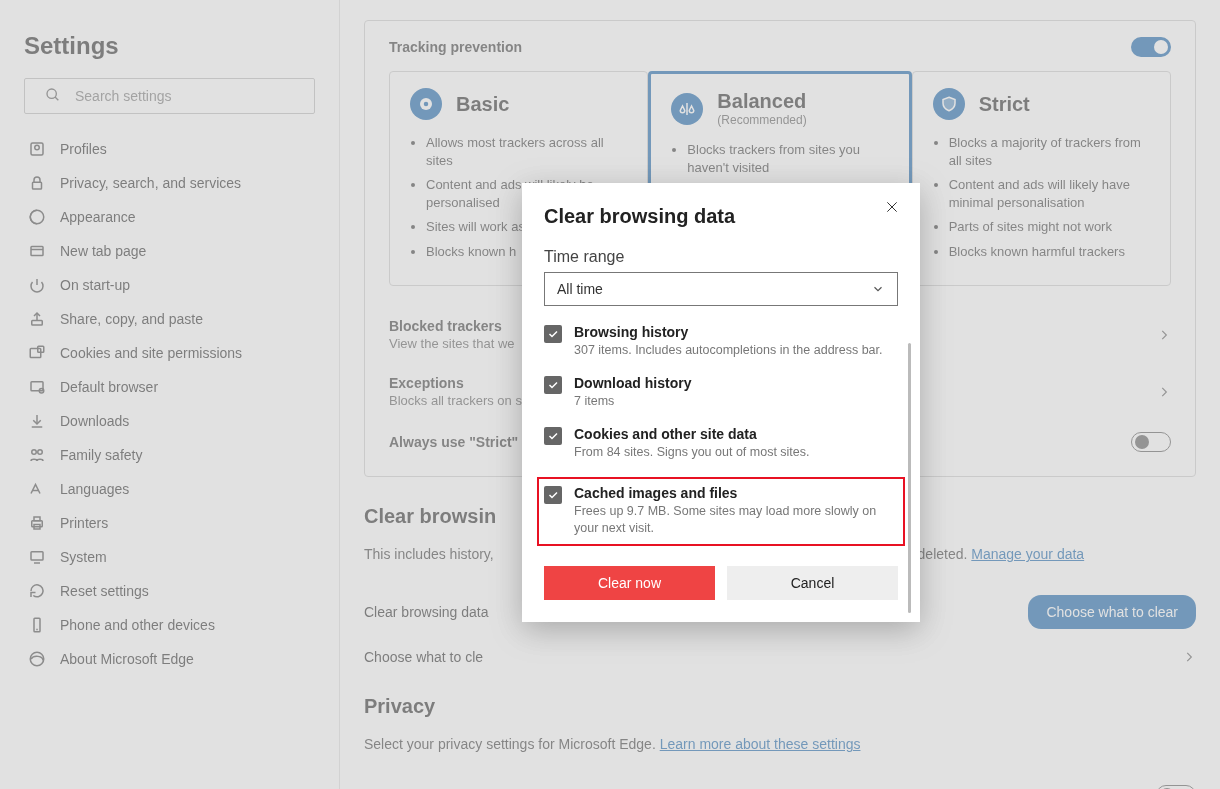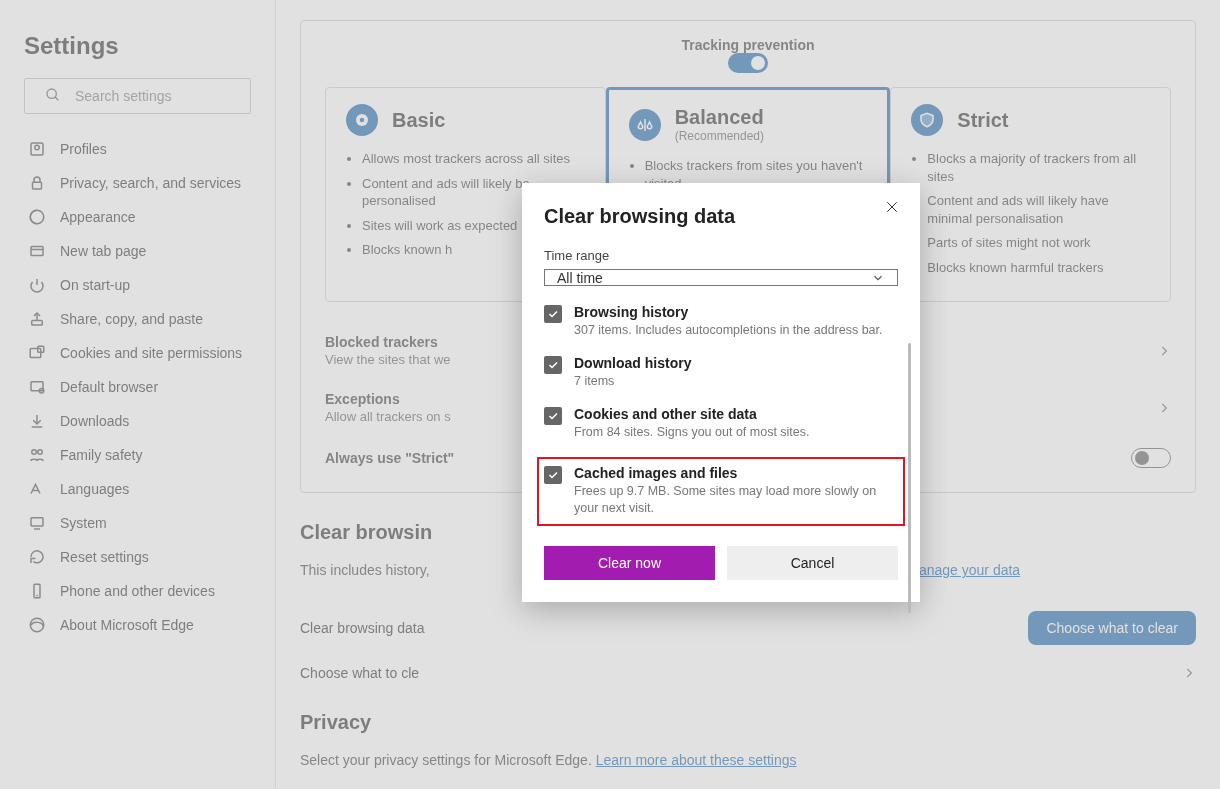--- a/index.html
+++ b/index.html
@@ -1,33 +1,33 @@
 <!DOCTYPE html>
 <html><head>
 <meta charset="utf-8">
 <style>
   * { box-sizing: border-box; margin: 0; padding: 0; }
   body { font-family: "Segoe UI", Arial, sans-serif; font-size: 14px; color: #333; background: #fff; width: 1220px; height: 789px; overflow: hidden; position: relative; }
   .app { display: flex; height: 789px; }
 
   
-  .sidebar { width: 276px; border-right: 1px solid #ddd; padding: 32px 24px; overflow-y: auto; }
+  .sidebar { width: 340px; border-right: 1px solid #ddd; padding: 32px 24px; overflow-y: auto; }
   .sidebar h1 { font-size: 24px; font-weight: 600; margin-bottom: 18px; color: #222; }
   .search-wrap { display:flex; align-items:center; border:1px solid #bbb; border-radius:2px; padding:0 20px; height:36px; margin-bottom: 18px; background:#fff;}
   .search-wrap svg { width:16px; height:16px; fill:none; stroke:#555; stroke-width:2; }
   .search-wrap input { border:none; outline:none; flex:1; margin-left:14px; font-size:14px; background:transparent; }
   .nav li { list-style:none; }
   .nav a { display:flex; align-items:center; gap:14px; padding:8px 4px; color:#222; text-decoration:none; font-size:14px; cursor:pointer;}
   .nav .ic { width:18px; height:18px; display:flex; align-items:center; justify-content:center; }
   .nav .ic svg { width:18px; height:18px; stroke:#444; fill:none; stroke-width:2; }
 
   
   .main { flex:1; padding: 20px 24px; overflow-y:auto; position:relative; }
   .card { border:1px solid #ccc; border-radius:4px; padding:16px 24px 12px; margin-bottom:28px;}
-  .card-header { display:flex; justify-content:space-between; align-items:center; font-weight:600; margin-bottom:14px;flex-direction:column;}
+  .card-header { display:flex; justify-content:space-between; align-items:center; font-weight:600; margin-bottom:14px;}
   .toggle { position:relative; width:40px; height:20px; border-radius:10px; background:#0c5ea8; }
   .toggle .knob { position:absolute; width:14px; height:14px; border-radius:50%; background:#fff; top:3px; right:3px; }
   .toggle.off { background:#fff; border:1px solid #555; }
   .toggle.off .knob { background:#555; left:3px; right:auto; top:2px; }
 
   .tiers { display:flex; gap:0; margin-bottom:20px;}
   .tier { flex:1; border:1px solid #ccc; border-radius:4px; padding:16px 20px 18px; position:relative; }
   .tier.selected { border:3px solid #0c5ea8; }
   .tier-head { display:flex; align-items:center; gap:14px; margin-bottom:14px; }
   .tier-head .icon { width:32px; height:32px; border-radius:50%; background:#0c5ea8; display:flex; align-items:center; justify-content:center; }
@@ -38,44 +38,44 @@
   .tier ul li { font-size:13px; color:#333; margin-bottom:7px; line-height:1.35; }
 
   .row { display:flex; justify-content:space-between; align-items:center; padding:12px 0; }
   .row .txt { font-weight:600; }
   .row .sub { font-weight:400; font-size:13px; color:#555; margin-top:2px;text-align:center;}
   .chev { width:14px; height:14px; stroke:#555; stroke-width:2; fill:none; }
 
   .section-title { font-size:20px; font-weight:600; color:#222; margin:20px 0 16px; }
   .para { font-size:14px; color:#333; line-height:1.5; margin-bottom:20px; }
   .para a { color:#0c5ea8; text-decoration:underline; cursor:pointer;}
-  .btn-primary { background:#0c5ea8; color:#fff; border:none; padding:9px 18px; font-size:14px; cursor:pointer; border-radius:8px;}
+  .btn-primary { background:#0c5ea8; color:#fff; border:none; padding:9px 18px; font-size:14px; cursor:pointer; border-radius:13px;}
   .row2 { display:flex; justify-content:space-between; align-items:center; padding:10px 0; font-size:14px; color:#222; }
 
   
   .dim { position:absolute; inset:0; background:rgba(200,200,200,0.55); }
 
   
   .modal { position:absolute; top:183px; left:522px; width:398px; background:#fff; box-shadow:0 8px 30px rgba(0,0,0,.25); padding:22px 22px 22px; z-index:10; }
   .modal .close { position:absolute; top:16px; right:16px; width:20px; height:20px; cursor:pointer; }
   .modal .close svg { width:16px; height:16px; stroke:#333; stroke-width:1.5; fill:none;}
   .modal h2 { font-size:20px; font-weight:600; margin-bottom:20px; color:#222; }
-  .modal .label { font-size:13px; color:#444; margin-bottom:6px;}
-  .select { border:1px solid #777; height:17px; display:flex; align-items:center; justify-content:space-between; padding:0 12px; cursor:pointer; margin-bottom:18px;}
+  .modal .label { font-size:16px; color:#444; margin-bottom:6px;}
+  .select { border:1px solid #777; height:34px; display:flex; align-items:center; justify-content:space-between; padding:0 12px; cursor:pointer; margin-bottom:18px;}
   .select svg { width:14px; height:14px; stroke:#555; stroke-width:2; fill:none; }
   .check-row { display:flex; gap:12px; margin-bottom:16px; align-items:flex-start; }
   .check { width:18px; height:18px; background:#666; display:flex; align-items:center; justify-content:center; flex-shrink:0; cursor:pointer; margin-top:1px; border-radius:2px;}
   .check svg { width:12px; height:12px; stroke:#fff; stroke-width:3; fill:none; }
   .check-row .ct .t1 { font-size:14px; color:#222; font-weight:700;}
   .check-row .ct .t2 { font-size:12.5px; color:#777; margin-top:2px; line-height:1.35;}
   .highlight-row { border:2px solid #e81123; padding:6px 5px 8px; margin-left:-7px; margin-right:-7px; margin-bottom:16px;}
   .highlight-row .check-row { margin-bottom:0;}
   .modal-btns { display:flex; gap:12px; margin-top:20px;}
   .modal-btns button { flex:1; height:34px; font-size:14px; border:none; cursor:pointer;}
-  .btn-blue { background:#a21caf; color:#fff; }
+  .btn-blue { background:#ef4444; color:#fff; }
   .btn-gray { background:#eee; color:#222; }
   .modal .scrollbar { position:absolute; right:9px; top:160px; width:3px; height:270px; background:#bbb; border-radius:2px;}
 </style>
 </head>
 <body>
 
 <div class="app">
   <div class="sidebar">
     <h1>Settings</h1>
     <div class="search-wrap">
@@ -210,20 +210,32 @@
                 <line x1="6" y1="14" x2="14" y2="14"></line>
               </svg>
             </span>
             <span>Languages</span>
           </a>
         </li>
       <li>
           <a>
             <span class="ic">
               <svg viewBox="0 0 24 24">
+                <rect x="5" y="9" width="14" height="8" rx="1"></rect>
+                <rect x="8" y="4" width="8" height="5"></rect>
+                <rect x="8" y="14" width="8" height="6"></rect>
+              </svg>
+            </span>
+            <span>Printers</span>
+          </a>
+        </li>
+      <li>
+          <a>
+            <span class="ic">
+              <svg viewBox="0 0 24 24">
                 <rect x="4" y="5" width="16" height="11" rx="1"></rect>
                 <line x1="8" y1="20" x2="16" y2="20"></line>
               </svg>
             </span>
             <span>System</span>
           </a>
         </li>
       <li>
           <a>
             <span class="ic">
@@ -331,21 +343,21 @@
             <div class="txt">Blocked trackers</div>
             <div class="sub">View the sites that we</div>
           </div>
         <svg class="chev" viewBox="0 0 24 24">
             <path d="M9 5l7 7-7 7"></path>
           </svg>
       </div>
       <div class="row">
         <div>
             <div class="txt">Exceptions</div>
-            <div class="sub">Allow all trackers on s</div>
+            <div class="sub">Blocks all trackers on s</div>
           </div>
         <svg class="chev" viewBox="0 0 24 24">
             <path d="M9 5l7 7-7 7"></path>
           </svg>
       </div>
       <div class="row">
         <div class="txt">Always use "Strict"</div>
         <div class="toggle off">
             <div class="knob"></div>
           </div>

